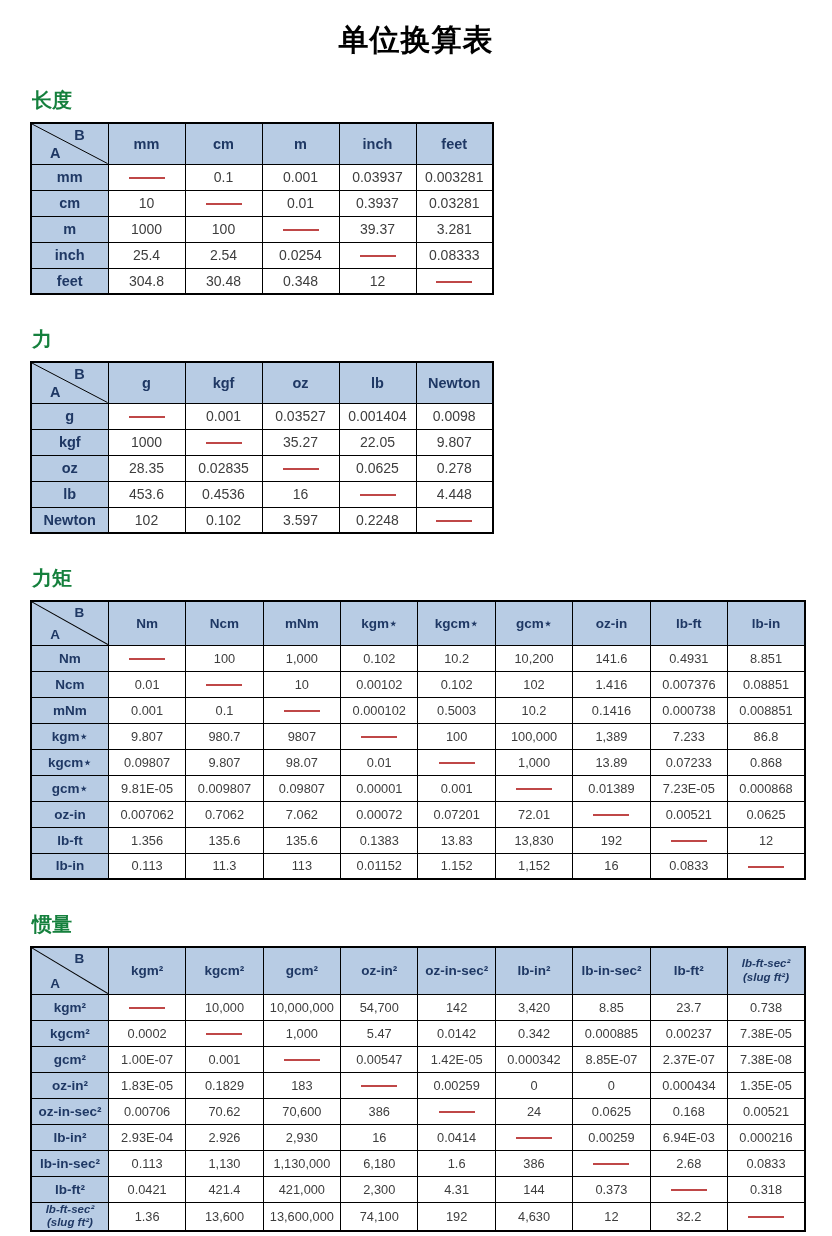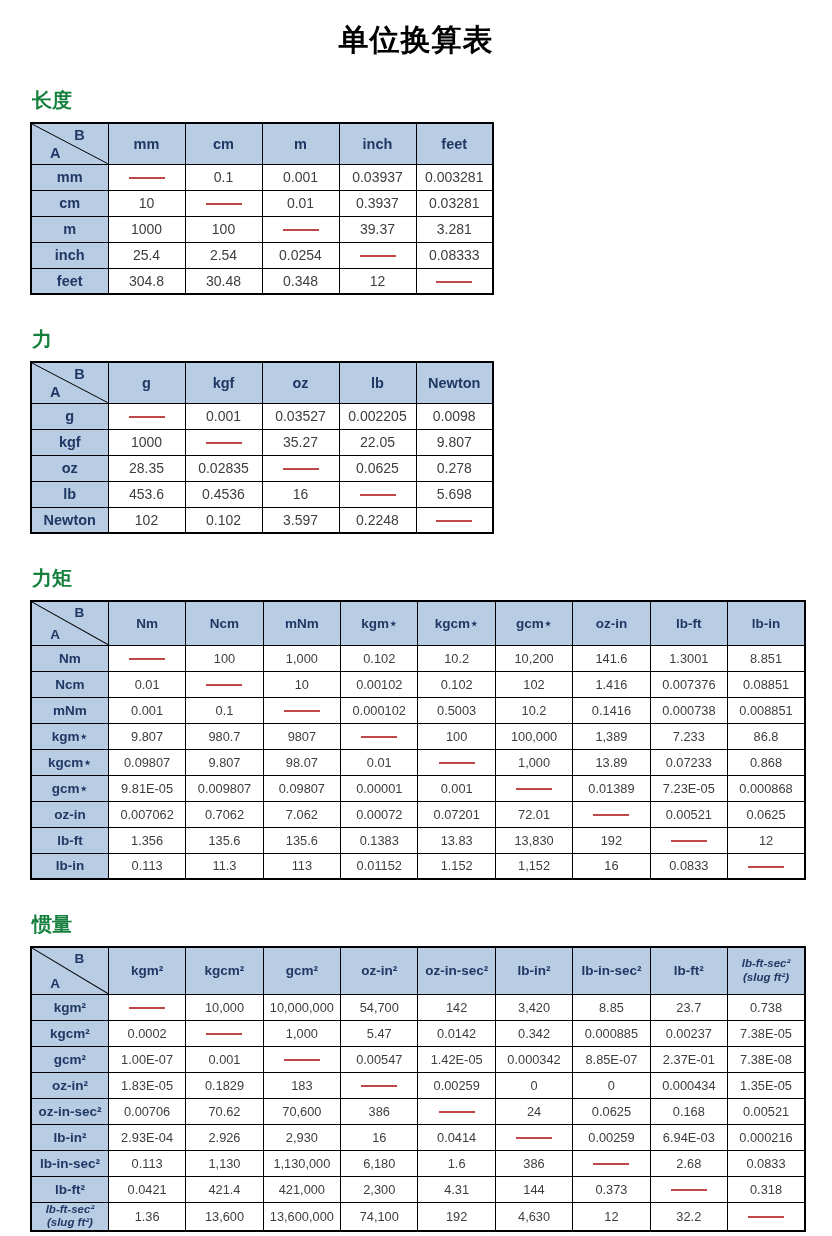--- a/index.html
+++ b/index.html
@@ -155,21 +155,21 @@
             <th>lb</th>
             <th>Newton</th>
           </tr>
         </thead>
         <tbody>
           <tr>
             <th>g</th>
             <td><span class="dash"></span></td>
             <td>0.001</td>
             <td>0.03527</td>
-            <td>0.002205</td>
+            <td>0.001404</td>
             <td>0.0098</td>
           </tr>
           <tr>
             <th>kgf</th>
             <td>1000</td>
             <td><span class="dash"></span></td>
             <td>35.27</td>
             <td>22.05</td>
             <td>9.807</td>
           </tr>
@@ -180,21 +180,21 @@
             <td><span class="dash"></span></td>
             <td>0.0625</td>
             <td>0.278</td>
           </tr>
           <tr>
             <th>lb</th>
             <td>453.6</td>
             <td>0.4536</td>
             <td>16</td>
             <td><span class="dash"></span></td>
-            <td>5.698</td>
+            <td>4.448</td>
           </tr>
           <tr>
             <th>Newton</th>
             <td>102</td>
             <td>0.102</td>
             <td>3.597</td>
             <td>0.2248</td>
             <td><span class="dash"></span></td>
           </tr>
         </tbody>
@@ -223,21 +223,21 @@
         <tbody>
           <tr>
             <th>Nm</th>
             <td><span class="dash"></span></td>
             <td>100</td>
             <td>1,000</td>
             <td>0.102</td>
             <td>10.2</td>
             <td>10,200</td>
             <td>141.6</td>
-            <td>1.3001</td>
+            <td>0.4931</td>
             <td>8.851</td>
           </tr>
           <tr>
             <th>Ncm</th>
             <td>0.01</td>
             <td><span class="dash"></span></td>
             <td>10</td>
             <td>0.00102</td>
             <td>0.102</td>
             <td>102</td>
@@ -380,21 +380,21 @@
           </tr>
           <tr>
             <th>gcm²</th>
             <td>1.00E-07</td>
             <td>0.001</td>
             <td><span class="dash"></span></td>
             <td>0.00547</td>
             <td>1.42E-05</td>
             <td>0.000342</td>
             <td>8.85E-07</td>
-            <td>2.37E-01</td>
+            <td>2.37E-07</td>
             <td>7.38E-08</td>
           </tr>
           <tr>
             <th>oz-in²</th>
             <td>1.83E-05</td>
             <td>0.1829</td>
             <td>183</td>
             <td><span class="dash"></span></td>
             <td>0.00259</td>
             <td>0</td>

